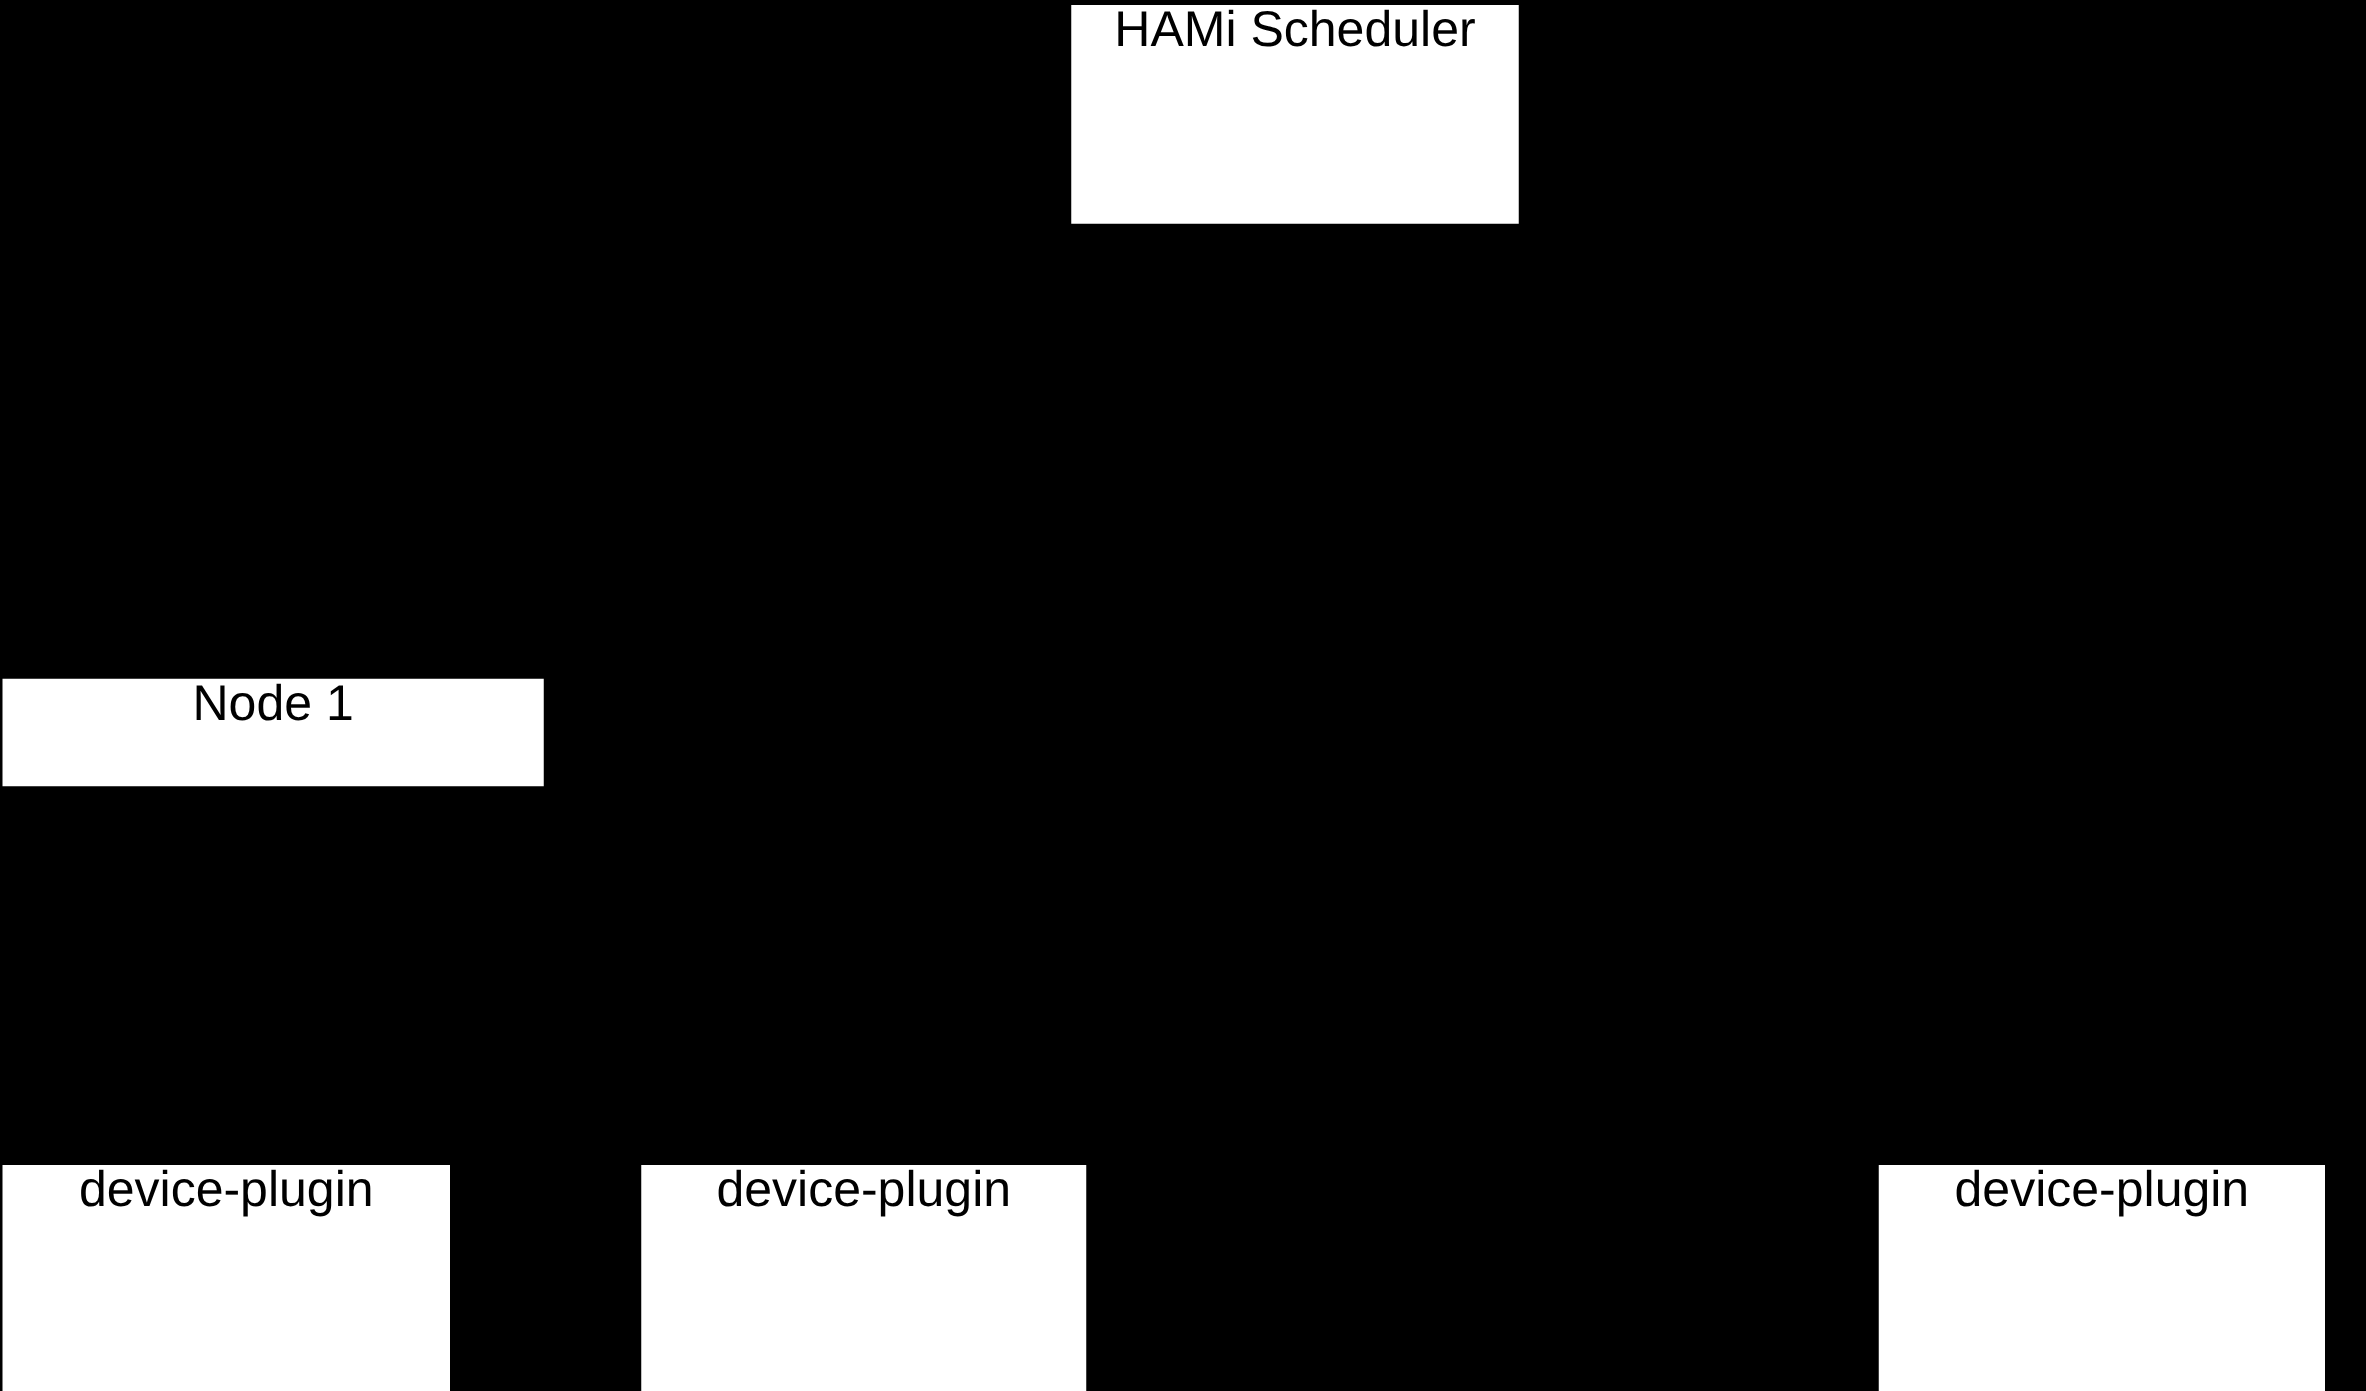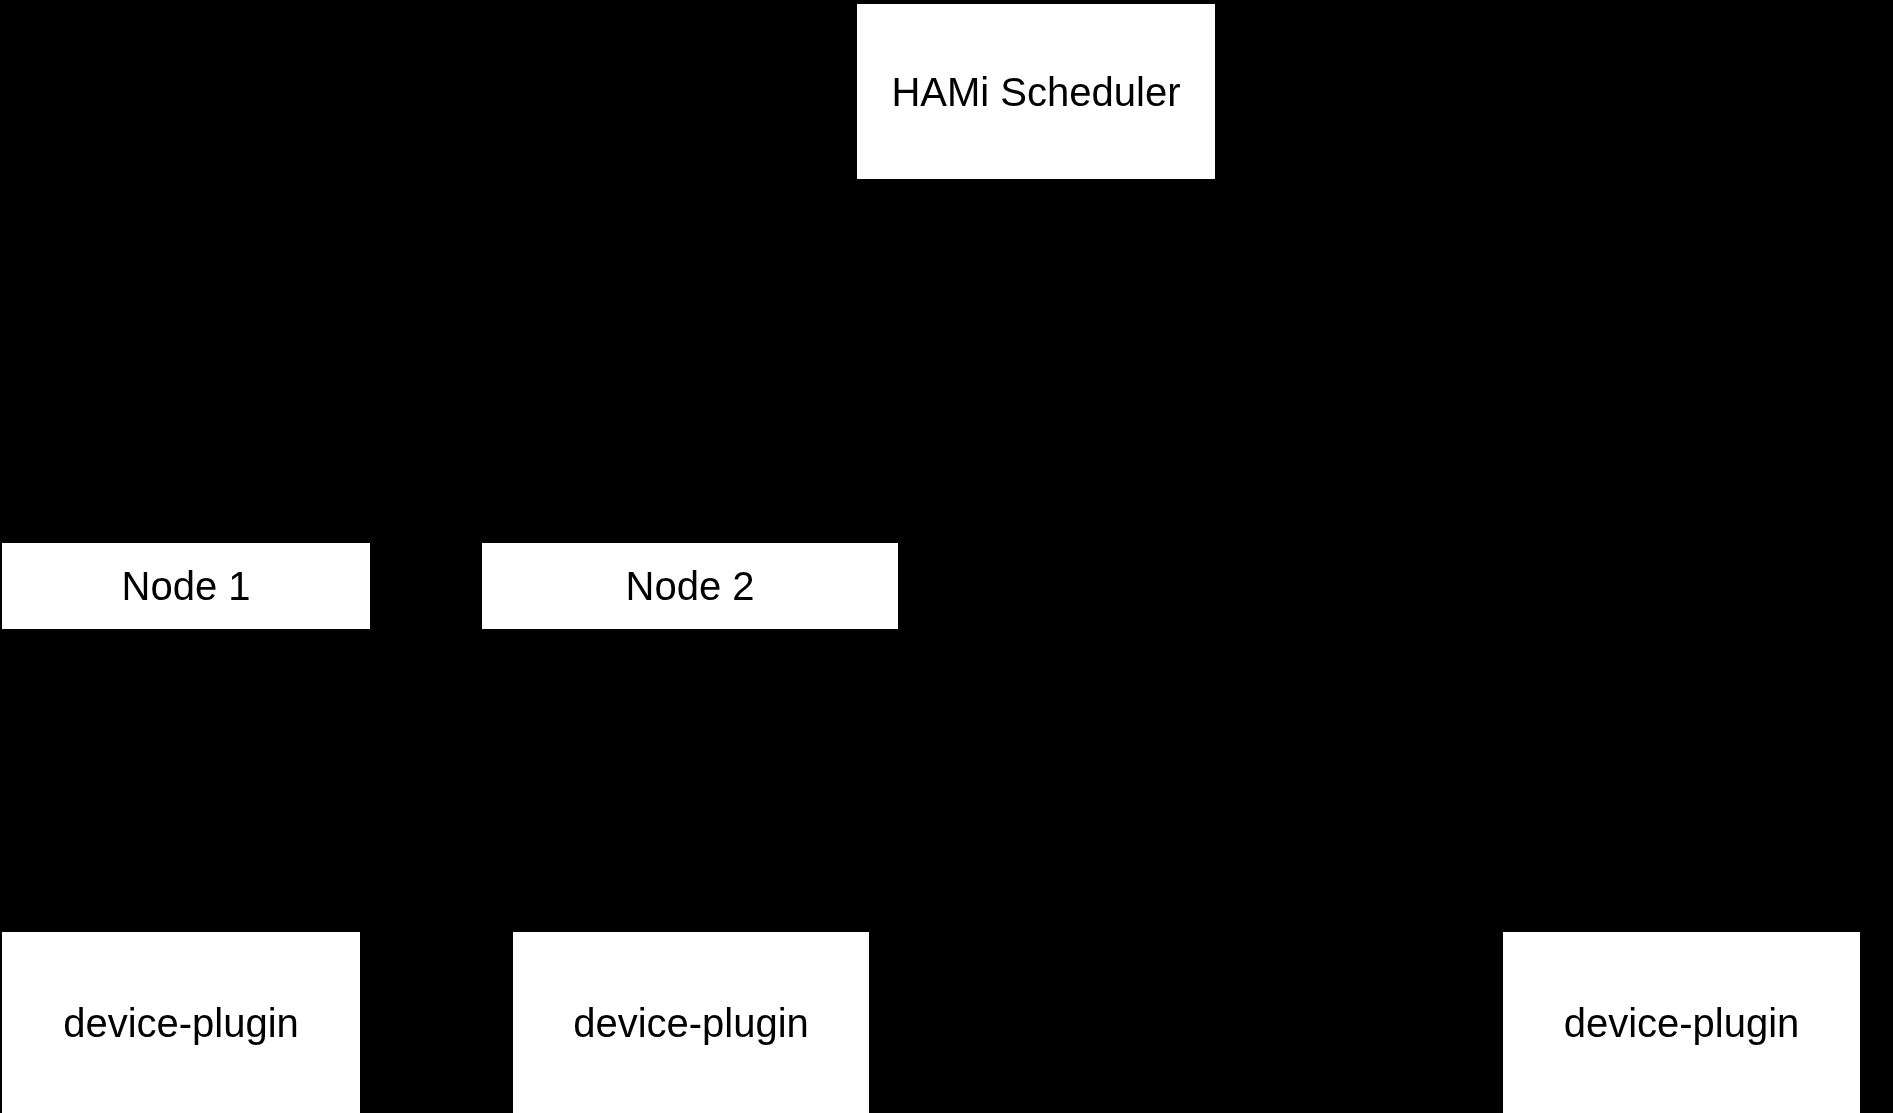--- a/index.html
+++ b/index.html
@@ -13,39 +13,39 @@
     height: 1113px;
     background: #000000;
     overflow: hidden;
     font-family: "Liberation Sans", "DejaVu Sans", sans-serif;
   }
   .box {
     position: absolute;
     background: #ffffff;
     color: #000000;
     display: flex;
-    align-items: center;
+    align-items: flex-start;
     justify-content: center;
     font-size: 40px;
     line-height: 1;
     letter-spacing: 0px;
     white-space: nowrap;
   }
   
   .box.scheduler {
     left: 857px;
     top: 4px;
     width: 358px;
     height: 175px;
   }
   
   .box.node-1 {
     left: 2px;
     top: 543px;
-    width: 368px;
+    width: 433px;
     height: 86px;
   }
   .box.node-2 {
     left: 482px;
     top: 543px;
     width: 416px;
     height: 86px;
   }
   .box.node-n {
     left: 1473px;
@@ -79,23 +79,20 @@
 <div class="canvas">
 
   <div class="box scheduler">
     <span>HAMi Scheduler</span>
   </div>
 
   <div class="box node-1">
     <span>Node 1</span>
   </div>
 
-  <div class="box node-2">
-    <span>Node 2</span>
-  </div>
 
 
   <div class="box dp-1">
     <span>device-plugin</span>
   </div>
 
   <div class="box dp-2">
     <span>device-plugin</span>
   </div>
 

